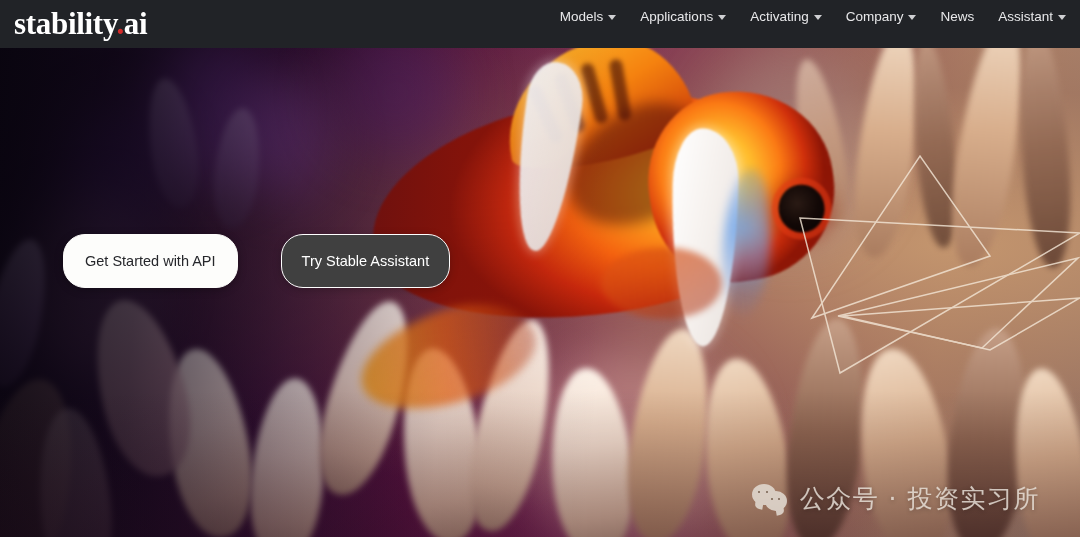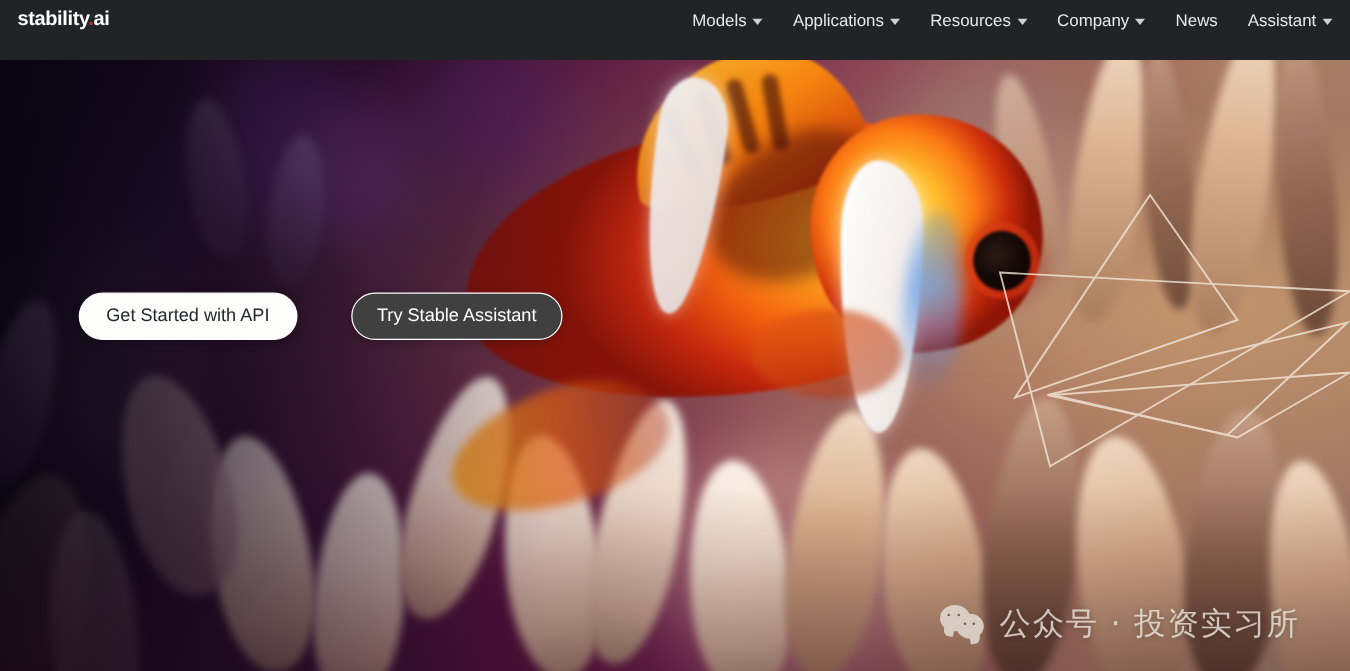--- a/index.html
+++ b/index.html
@@ -30,25 +30,25 @@
     height: 48px;
     background: #212327;
     z-index: 50;
     display: flex;
     align-items: center;
   }
   .logo {
     position: absolute;
     left: 14px;
     top: 8px;
-    font-size: 16px;
+    font-size: 31px;
     font-weight: 700;
     letter-spacing: -0.3px;
     color: #ffffff;
-    font-family: Liberation Sans, sans-serif;
+    font-family: Liberation Serif, serif;
     line-height: 1;
   }
   .logo .dot { color: #d42a29; }
 
   .nav {
     position: absolute;
     right: 14px;
     top: 0;
     height: 32px;
     display: flex;
@@ -290,21 +290,21 @@
   .cta-row {
     margin-top: 38px;
     display: flex;
     align-items: center;
     gap: 43px;
   }
   .btn {
     display: inline-flex;
     align-items: center;
     justify-content: center;
-    height: 38px;
+    height: 54px;
     border-radius: 22px;
     font-size: 14.5px;
     font-weight: 400;
     cursor: pointer;
     white-space: nowrap;
     box-sizing: border-box;
   }
   .btn-primary {
     background: #fdfdfb;
     color: #26272b;
@@ -476,21 +476,21 @@
     <div class="nav">
       <div class="nav-item">
         <span>Models</span>
         <span class="caret"></span>
       </div>
       <div class="nav-item">
         <span>Applications</span>
         <span class="caret"></span>
       </div>
       <div class="nav-item">
-        <span>Resources</span>
+        <span>Activating</span>
         <span class="caret"></span>
       </div>
       <div class="nav-item">
         <span>Company</span>
         <span class="caret"></span>
       </div>
       <div class="nav-item">
         <span>News</span>
       </div>
       <div class="nav-item">

